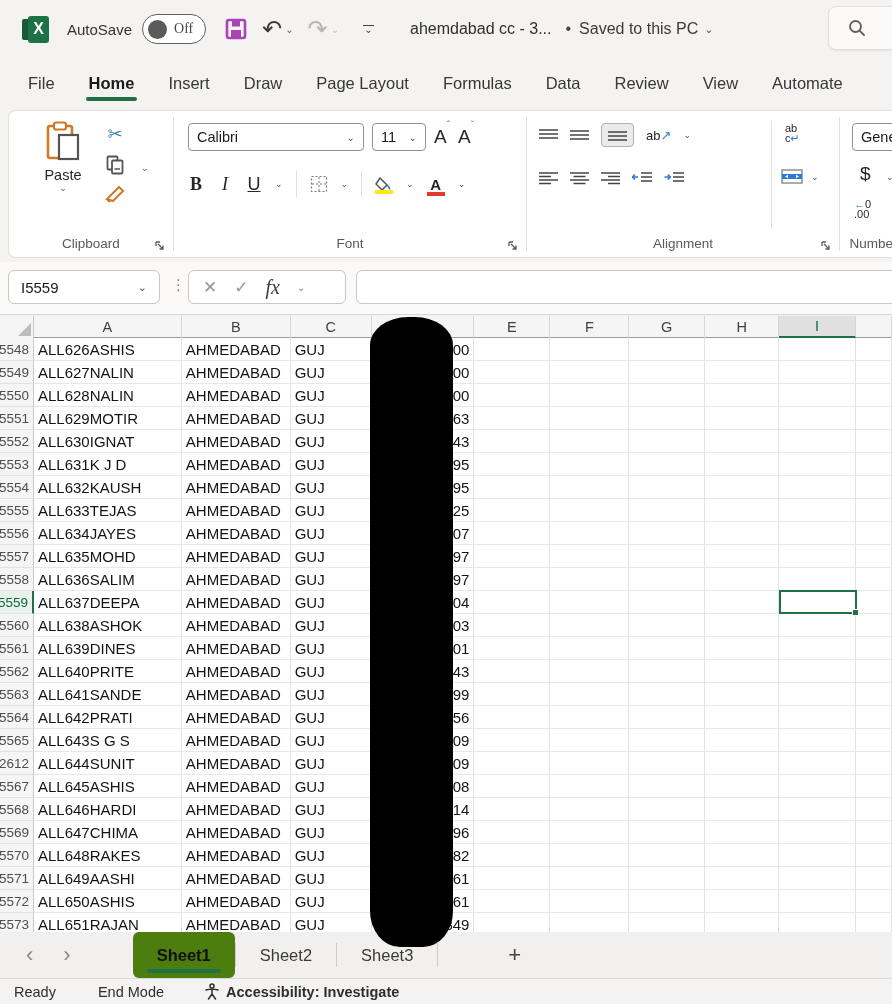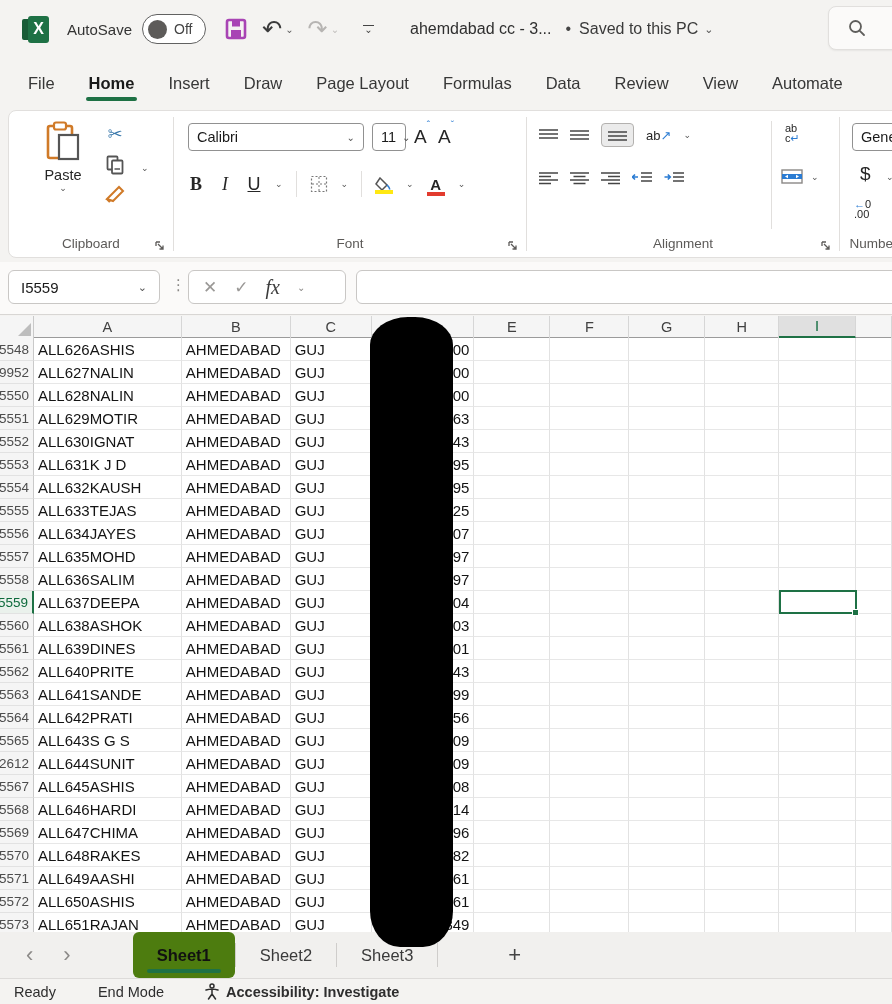--- a/index.html
+++ b/index.html
@@ -12,21 +12,21 @@
   .titlebar { position:absolute; left:0; top:0; width:892px; height:58px;
     display:flex; align-items:center; }
   .xl-logo { width:27px; height:27px; margin-left:22px; position:relative; }
   .xl-logo .back { position:absolute; left:0; top:3px; width:14px; height:21px; background:#185c37; border-radius:2px; }
   .xl-logo .front { position:absolute; left:6px; top:0; width:21px; height:27px; background:#1e7145; border-radius:3px;
     color:#fff; font-weight:bold; font-size:16px; display:flex; align-items:center; justify-content:center; }
   .autosave-label { margin-left:18px; font-size:15px; color:#333; }
   .toggle { margin-left:10px; width:64px; height:30px; border:1.5px solid #616161; border-radius:16px;
     display:flex; align-items:center; background:#fff; }
   .toggle .knob { width:19px; height:19px; border-radius:50%; background:#5d5b59; margin-left:5px; }
-  .toggle .state { font-size:14px; color:#444; margin-left:7px; }
+  .toggle .state { font-size:14px; color:#444; margin-left:7px;font-family:Liberation Serif, serif; }
   .qat { display:flex; align-items:center; margin-left:18px; gap:14px; }
   .icon-btn { display:flex; align-items:center; color:#404040; }
   .undo-glyph { font-size:24px; line-height:1; color:#3b3b3b; }
   .redo-glyph { font-size:24px; line-height:1; color:#b6b4b2; }
   .mini-chev { font-size:10px; color:#5f5f5f; margin-left:3px; }
   .mini-chev.gray { color:#c0bebc; }
   .qat-more { margin-left:10px; display:flex; flex-direction:column; align-items:center; color:#444; }
   .qat-more .bar { width:11px; height:1.6px; background:#444; margin-bottom:1px; }
   .qat-more .v { font-size:10px; line-height:6px; }
   .doc-title { margin-left:36px; font-size:16px; color:#2f2f2f; white-space:nowrap; }
@@ -252,21 +252,21 @@
     </span>
   </div>
   <div class="rsep"></div>
 
   <div class="rgroup g-font">
     <div class="font-row1">
       <div class="combo" style="width:176px">
         <span>Calibri</span>
           <span class="cchev">⌄</span>
       </div>
-      <div class="combo" style="width:34px">
+      <div class="combo" style="width:54px">
         <span>11</span>
           <span class="cchev">⌄</span>
       </div>
       <span class="fontsize-btn">A<sup>ˆ</sup></span>
       <span class="fontsize-btn">A<sup style="color:#2b7cd3">ˇ</sup></span>
     </div>
     <div class="font-row2">
       <span class="bib b-bold">B</span>
       <span class="bib b-italic">I</span>
       <span class="bib b-under">U</span>
@@ -468,21 +468,21 @@
         <div class="gcell" style="width: 81px;">GUJ</div>
         <div class="gcell num" style="width: 103px;">000</div>
         <div class="gcell" style="width: 76px;"></div>
         <div class="gcell" style="width: 79px;"></div>
         <div class="gcell" style="width: 76px;"></div>
         <div class="gcell" style="width: 74px;"></div>
         <div class="gcell" style="width: 77px;"></div>
         <div class="gcell" style="width: 36px;"></div>
       </div>
       <div class="grow">
-        <div class="rhdr">9952</div>
+        <div class="rhdr">5549</div>
         <div class="gcell" style="width: 148px;">ALL627NALIN</div>
         <div class="gcell" style="width: 109px;">AHMEDABAD</div>
         <div class="gcell" style="width: 81px;">GUJ</div>
         <div class="gcell num" style="width: 103px;">000</div>
         <div class="gcell" style="width: 76px;"></div>
         <div class="gcell" style="width: 79px;"></div>
         <div class="gcell" style="width: 76px;"></div>
         <div class="gcell" style="width: 74px;"></div>
         <div class="gcell" style="width: 77px;"></div>
         <div class="gcell" style="width: 36px;"></div>

